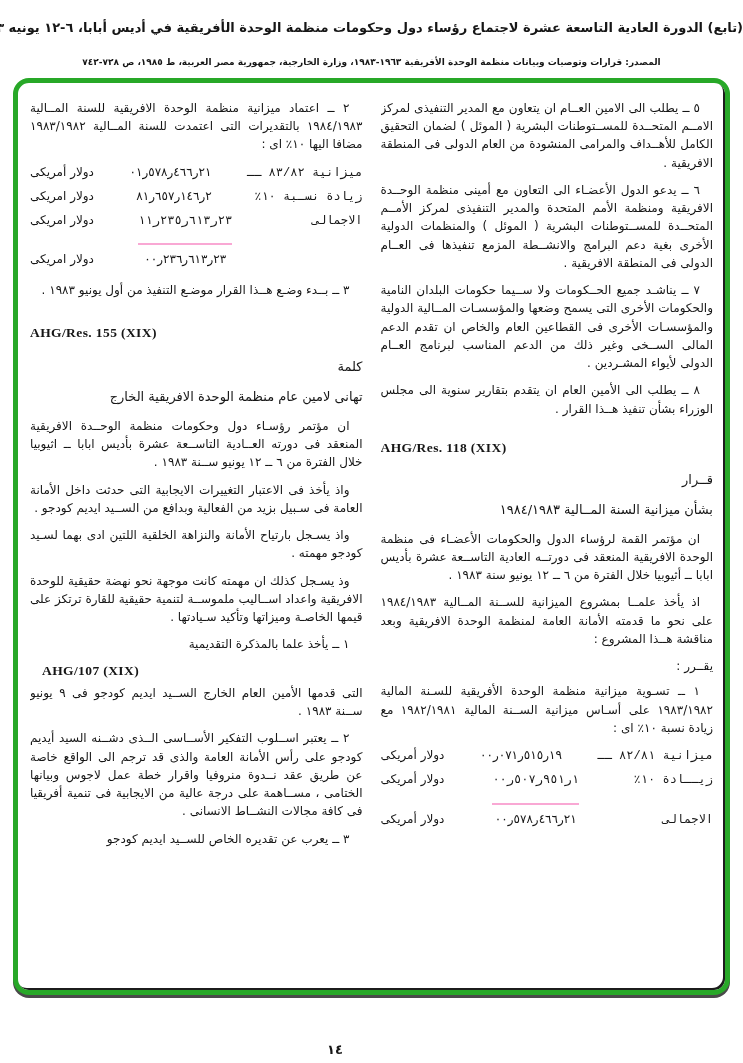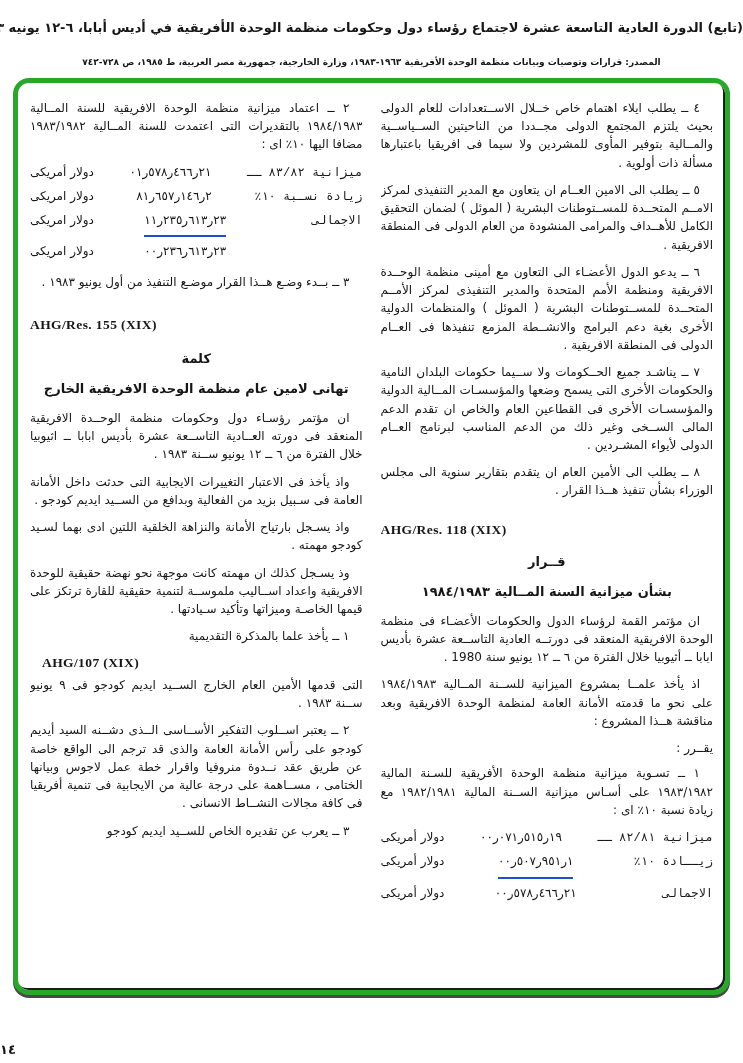--- a/index.html
+++ b/index.html
@@ -25,57 +25,56 @@
   
   p{margin:0 0 9px;text-indent:13px;}
   p.tight{margin-bottom:7px;}
   p.noind{text-indent:0;}
   .code{direction:ltr;text-align:left;text-indent:0;
         font-family:"Liberation Serif",serif;font-weight:bold;
         font-size:13.5px;letter-spacing:0.4px;}
   .c118{margin:20px 0 12px;}
   .c119{margin:24px 0 14px;}
   .c107{margin:8px 0 2px;padding-left:12px;}
-  h3{font-size:13px;font-weight:bold;text-align:center;margin:0 0 10px;}
+  h3{font-size:13px;font-weight:normal;text-align:right;margin:0 0 10px;}
   h3.first{margin-top:12px;}
   
   .brow{display:flex;justify-content:space-between;align-items:baseline;
         margin:0 0 5px;white-space:nowrap;text-indent:0;}
   .blabel{min-width:86px;font-family:Liberation Mono, monospace;}
   .bamount{direction:ltr;unicode-bidi:bidi-override;}
-  .u .bamount{border-bottom:2px solid #1d4ed8;padding-bottom:6px;}
+  .u .bamount{border-bottom:2px solid #f9a8d4;padding-bottom:13px;font-family:Liberation Mono, monospace;}
   .bgap{margin-bottom:12px;}
   
-  .pagenum{position:absolute;bottom:6px;left:0;width:670px;
+  .pagenum{position:absolute;bottom:6px;left:0;width:670px;text-align:center;
            font-size:13px;font-weight:bold;}
 </style>
 </head>
 <body>
 
 <div class="hdr">
   <div class="l1">(تابع) الدورة العادية التاسعة عشرة لاجتماع رؤساء دول وحكومات منظمة الوحدة الأفريقية في أديس أبابا، ٦-١٢ يونيه ١٩٨٣</div>
   <div class="l2">المصدر: قرارات وتوصيات وبيانات منظمة الوحدة الأفريقية ١٩٦٣-١٩٨٣، وزارة الخارجية، جمهورية مصر العربية، ط ١٩٨٥، ص ٧٢٨-٧٤٢</div>
 </div>
 
 <div class="frame">
   <div class="cols">
 
     <section class="col">
-      <p>٤ ــ يطلب ايلاء اهتمام خاص خــلال الاســتعدادات للعام الدولى بحيث يلتزم المجتمع الدولى مجــددا من الناحيتين الســياســية والمــالية بتوفير المأوى للمشردين ولا سيما فى افريقيا باعتبارها مسألة ذات أولوية .</p>
       <p>٥ ــ يطلب الى الامين العــام ان يتعاون مع المدير التنفيذى لمركز الامــم المتحــدة للمســتوطنات البشرية ( الموئل ) لضمان التحقيق الكامل للأهــداف والمرامى المنشودة من العام الدولى فى المنطقة الافريقية .</p>
       <p>٦ ــ يدعو الدول الأعضـاء الى التعاون مع أمينى منظمة الوحــدة الافريقية ومنظمة الأمم المتحدة والمدير التنفيذى لمركز الأمــم المتحــدة للمســتوطنات البشرية ( الموئل ) والمنظمات الدولية الأخرى بغية دعم البرامج والانشــطة المزمع تنفيذها فى العــام الدولى فى المنطقة الافريقية .</p>
       <p>٧ ــ يناشـد جميع الحــكومات ولا ســيما حكومات البلدان النامية والحكومات الأخرى التى يسمح وضعها والمؤسسـات المــالية الدولية والمؤسسـات الأخرى فى القطاعين العام والخاص ان تقدم الدعم المالى الســخى وغير ذلك من الدعم المناسب لبرنامج العــام الدولى لأيواء المشـردين .</p>
       <p>٨ ــ يطلب الى الأمين العام ان يتقدم بتقارير سنوية الى مجلس الوزراء بشأن تنفيذ هــذا القرار .</p>
 
       <div class="code c118">AHG/Res. 118 (XIX)</div>
 
       <h3 class="first">قــرار</h3>
       <h3>بشأن ميزانية السنة المــالية ١٩٨٤/١٩٨٣</h3>
 
-      <p>ان مؤتمر القمة لرؤساء الدول والحكومات الأعضـاء فى منظمة الوحدة الافريقية المنعقد فى دورتــه العادية التاســعة عشرة بأديس ابابا ــ أثيوبيا خلال الفترة من ٦ ــ ١٢ يونيو سنة 1980 .</p>
+      <p>ان مؤتمر القمة لرؤساء الدول والحكومات الأعضـاء فى منظمة الوحدة الافريقية المنعقد فى دورتــه العادية التاســعة عشرة بأديس ابابا ــ أثيوبيا خلال الفترة من ٦ ــ ١٢ يونيو سنة ١٩٨٣ .</p>
       <p>اذ يأخذ علمــا بمشروع الميزانية للســنة المــالية ١٩٨٤/١٩٨٣ على نحو ما قدمته الأمانة العامة لمنظمة الوحدة الافريقية وبعد مناقشة هــذا المشروع :</p>
       <p class="noind tight">يقــرر :</p>
       <p>١ ــ تسـوية ميزانية منظمة الوحدة الأفريقية للسـنة المالية ١٩٨٣/١٩٨٢ على أسـاس ميزانية الســنة المالية ١٩٨٢/١٩٨١ مع زيادة نسبة ١٠٪ اى :</p>
 
       <div class="brow">
         <span class="blabel">ميزانية ٨٢/٨١ ــ</span>
         <span class="bamount">٠٠ر٠٧١ر٥١٥ر١٩</span>
         <span class="bcur">دولار أمريكى</span>
       </div>
       <div class="brow u">

